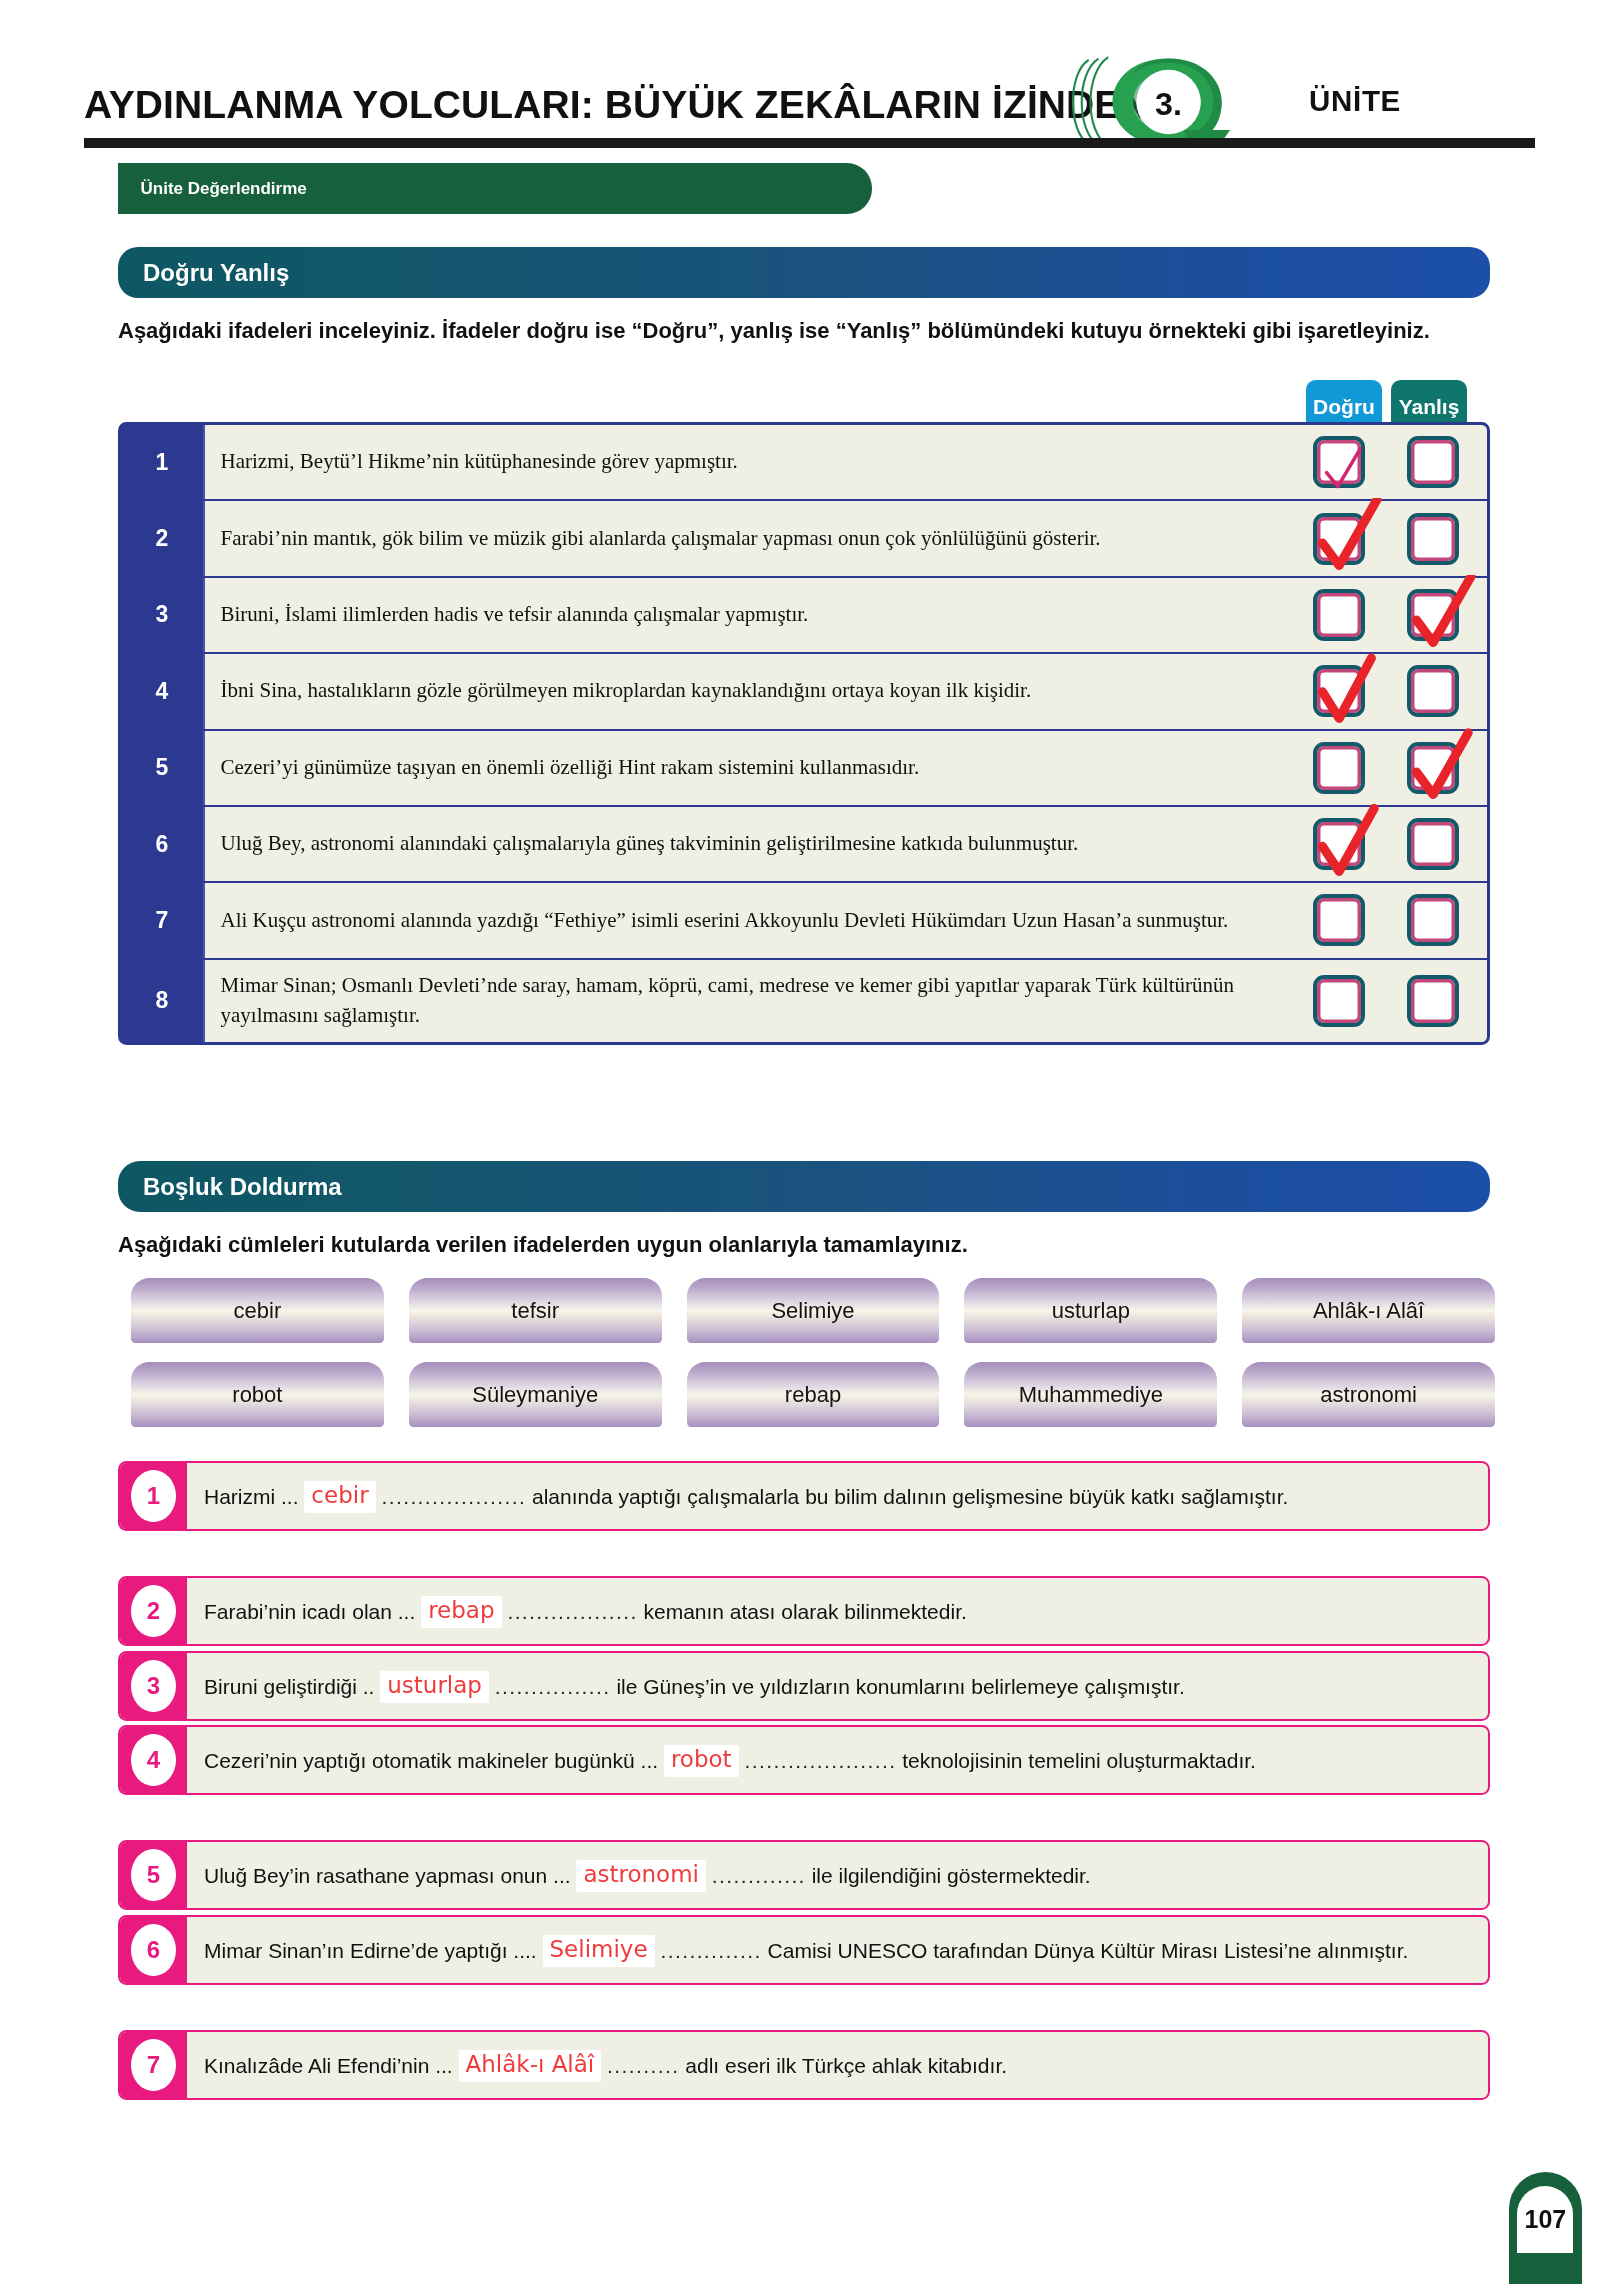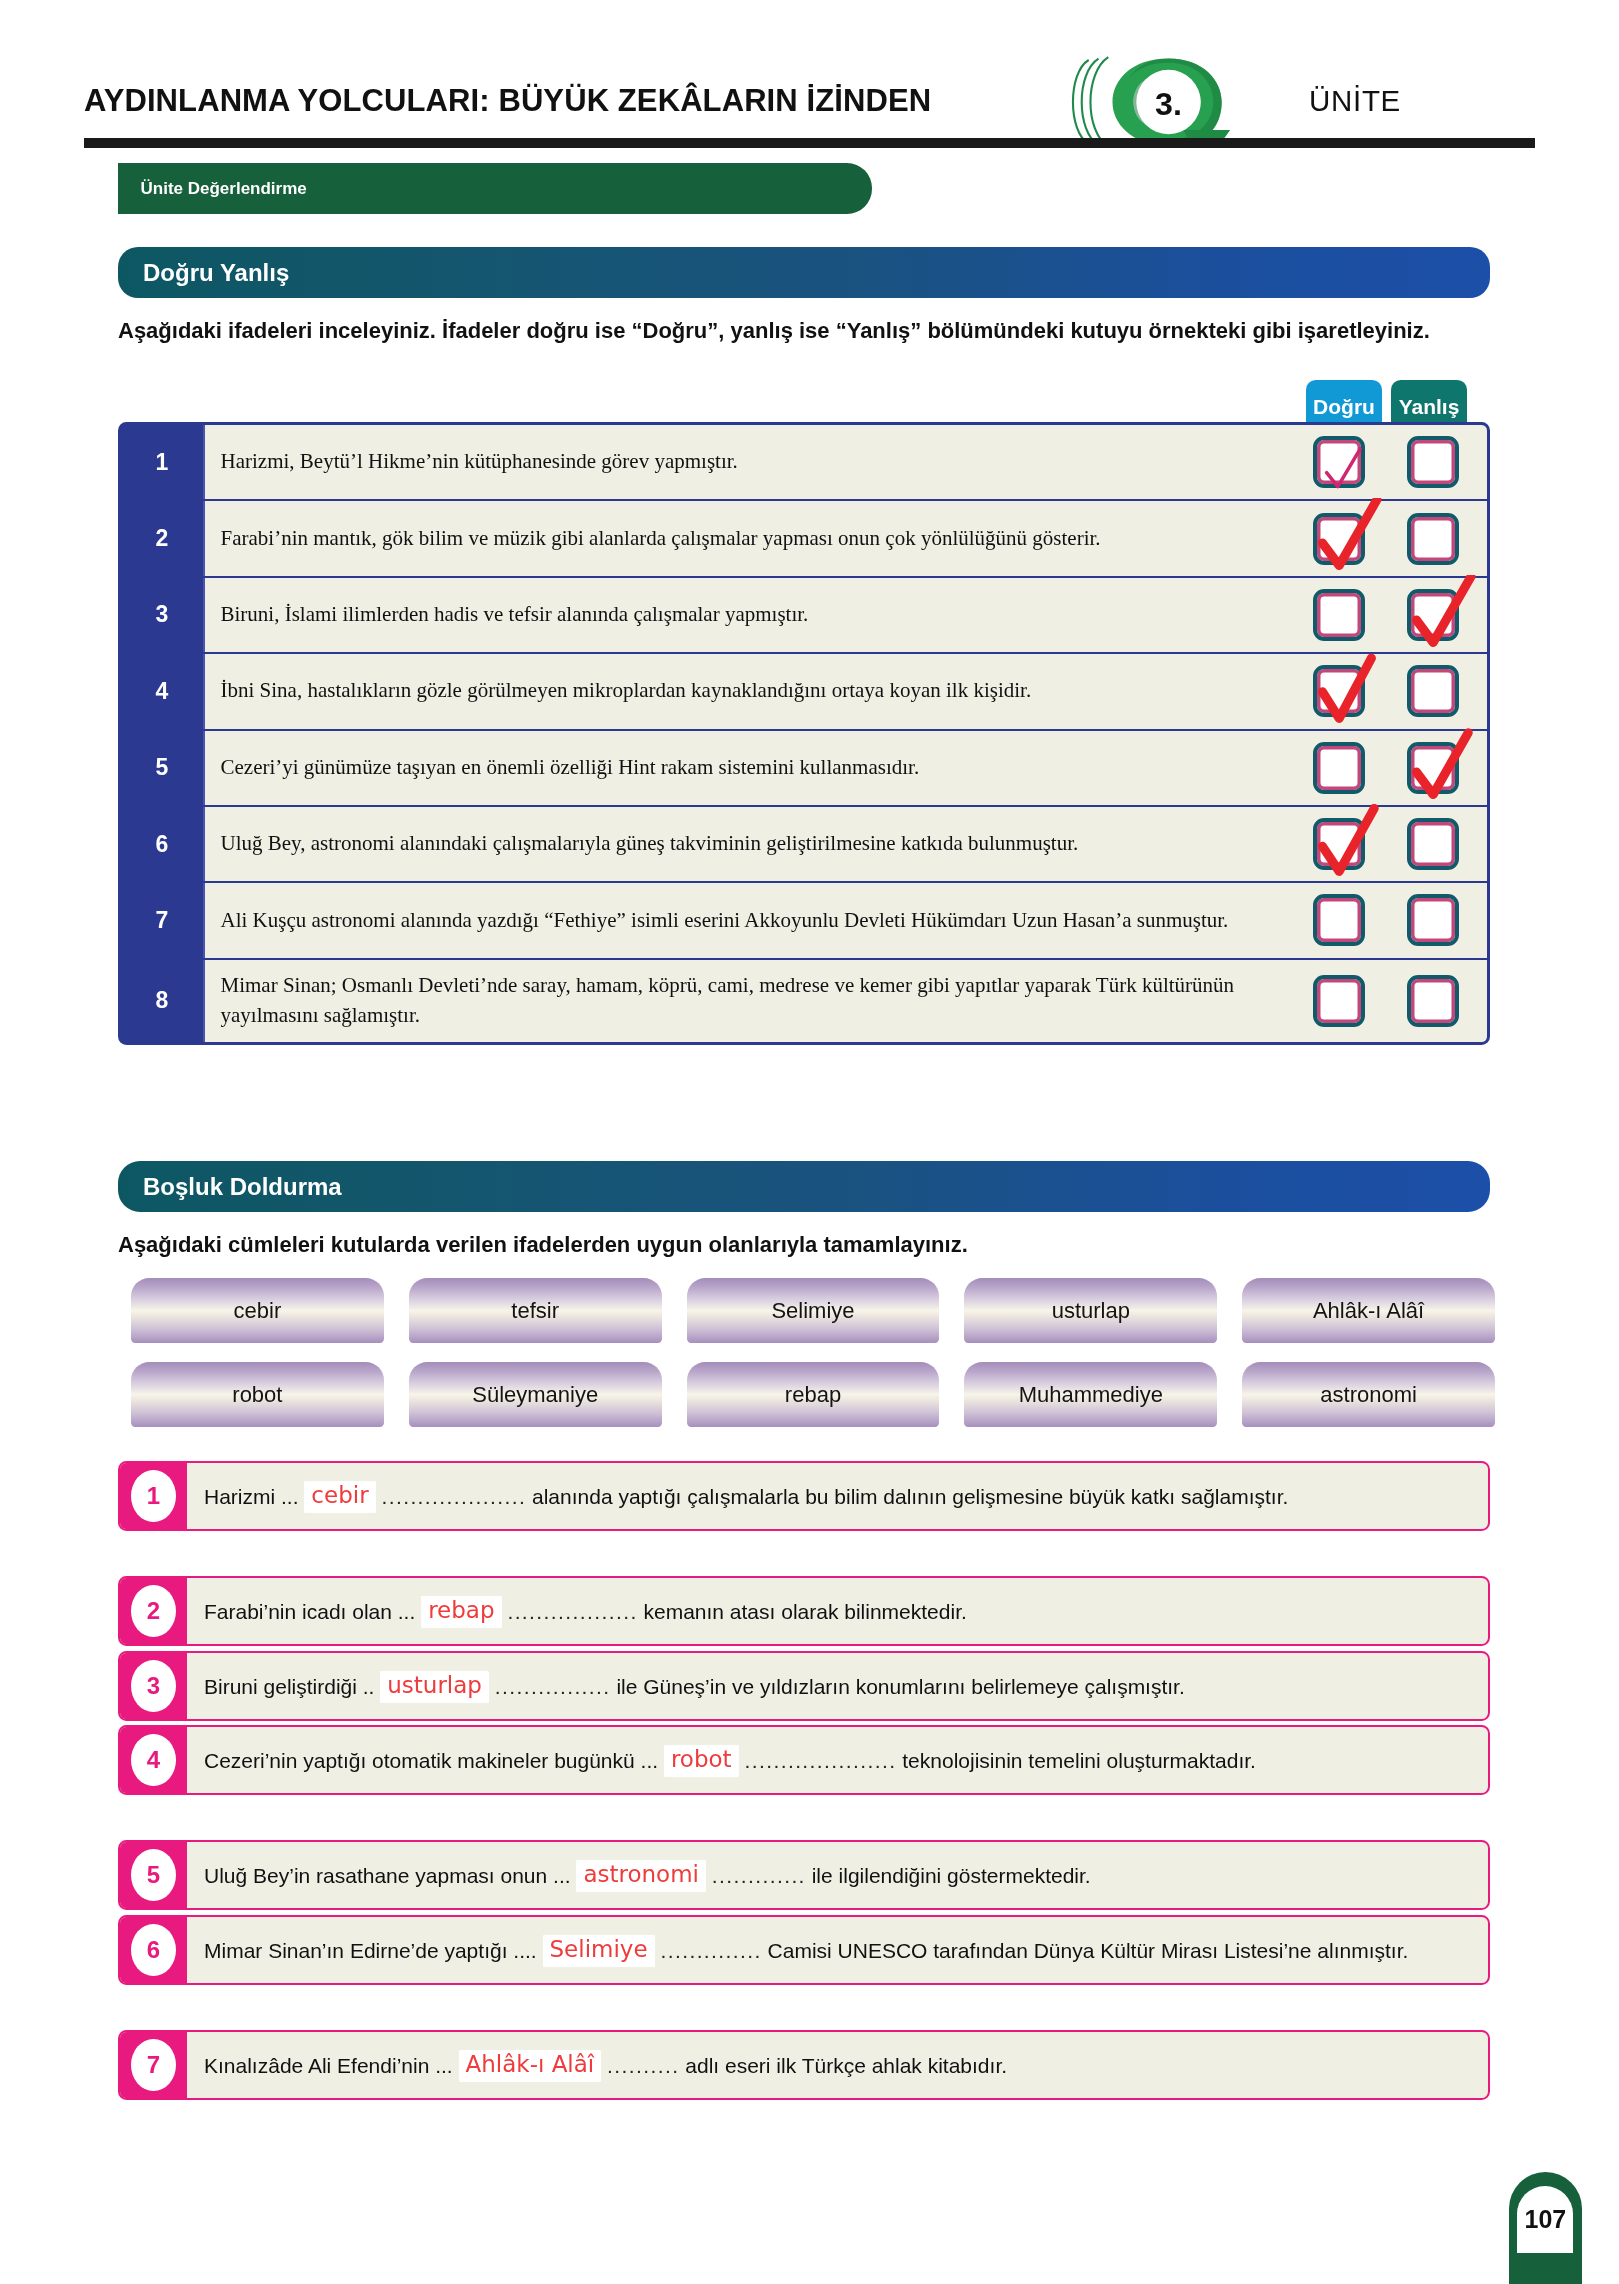--- a/index.html
+++ b/index.html
@@ -12,26 +12,26 @@
     overflow:hidden;
   }
   .page{ position:relative; width:1620px; height:2284px; }
 
   
   .header{
     position:absolute; left:0; top:0; width:1620px; height:162px;
   }
   .unit-title{
     position:absolute; left:84px; top:83px;
-    font-size:31px; font-weight:bold; letter-spacing:0.1px;
+    font-size:39px; font-weight:bold; letter-spacing:0.1px;
     color:#111111; white-space:nowrap;
   }
   .unit-word{
     position:absolute; left:1309px; top:84px;
-    font-size:29.5px; font-weight:normal; color:#111111; letter-spacing:0.7px;
+    font-size:29.5px; font-weight:bold; color:#111111; letter-spacing:0.7px;
   }
   .header-rule{
     position:absolute; left:84px; top:138px; width:1451px; height:9.8px;
     background:#1a1a1a;
   }
   .logo-wrap{
     position:absolute; left:1063px; top:53px; width:211px; height:98px;
   }
 
   

